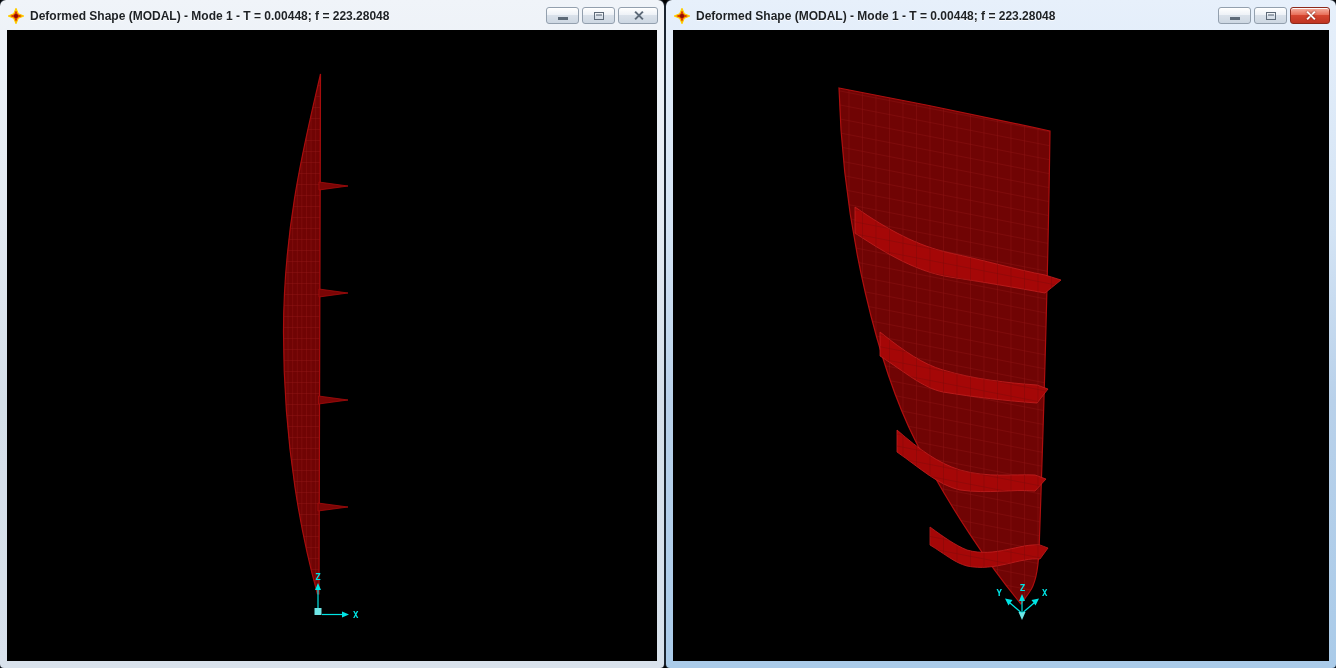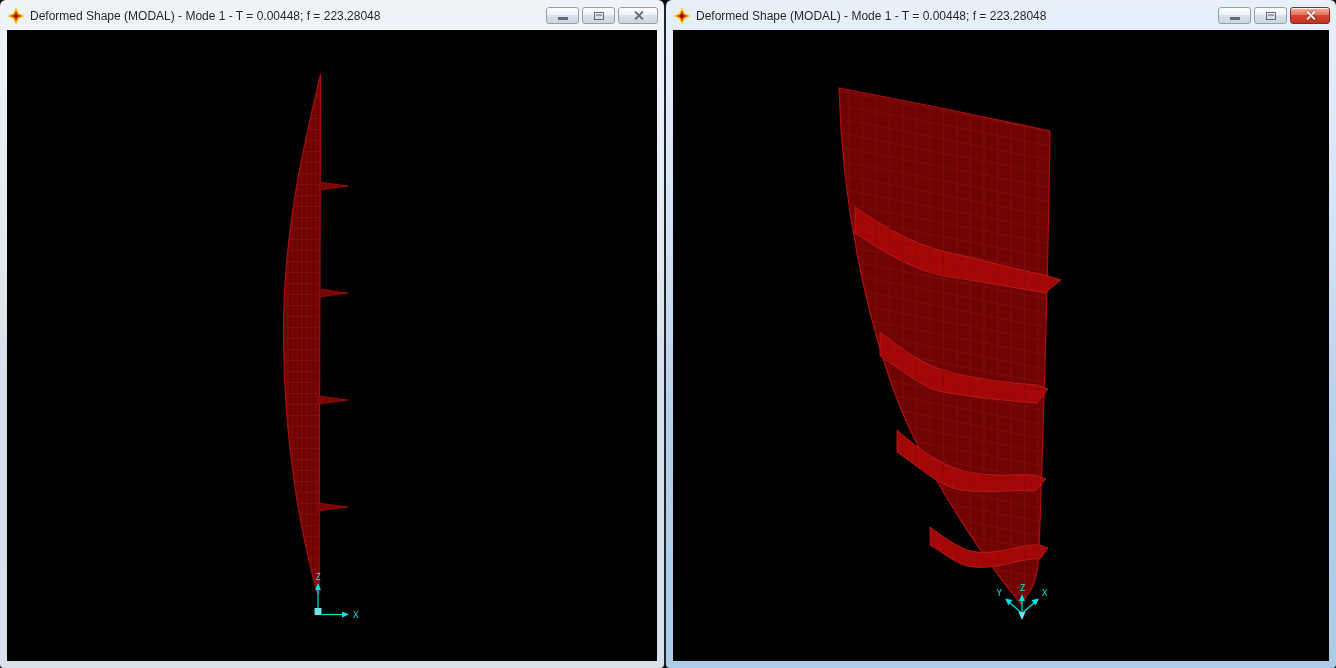--- a/index.html
+++ b/index.html
@@ -1,17 +1,17 @@
 <!DOCTYPE html>
 <html><head>
 <meta charset="utf-8">
 <style>
   html,body{margin:0;padding:0;background:#000;width:1336px;height:668px;overflow:hidden;
     font-family:"Liberation Sans",sans-serif;}
-  .mdi{position:relative;width:1168px;height:668px;background:#000;}
+  .mdi{position:relative;width:1168px;height:668px;background:#000;font-weight:bold;}
   .window{position:absolute;top:0;height:668px;border-radius:6px 6px 4px 4px;overflow:hidden;
     box-shadow:0 0 0 1px rgba(30,40,52,.9);}
   .window.inactive{background:linear-gradient(180deg,#f0f4f9 0%,#e2e9f1 35%,#d5dfe9 60%,#d9e2ec 100%);}
   .window.active{background:linear-gradient(180deg,#e7f0fb 0%,#d3e3f4 35%,#b9d1ea 60%,#aacbe9 100%);}
   .titlebar{height:30px;display:flex;align-items:center;gap:6px;padding:1px 6px 0 8px;box-sizing:border-box;}
   .title-text{flex:1;font-size:12px;color:#1d2125;white-space:nowrap;overflow:hidden;
     text-shadow:0 1px 0 rgba(255,255,255,.7);}
   .win-controls{display:flex;align-items:center;gap:3px;}
   .win-btn{width:33px;height:17px;border:1px solid #93a0ae;border-radius:3px;box-sizing:border-box;
     background:linear-gradient(180deg,#ffffff 0%,#eef2f7 45%,#d9e1ea 50%,#cdd7e2 100%);

